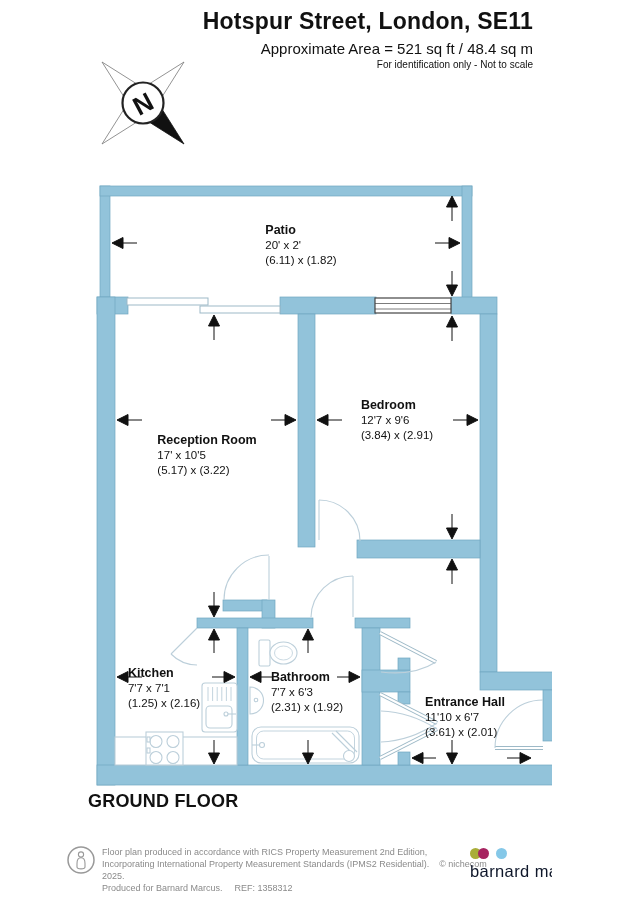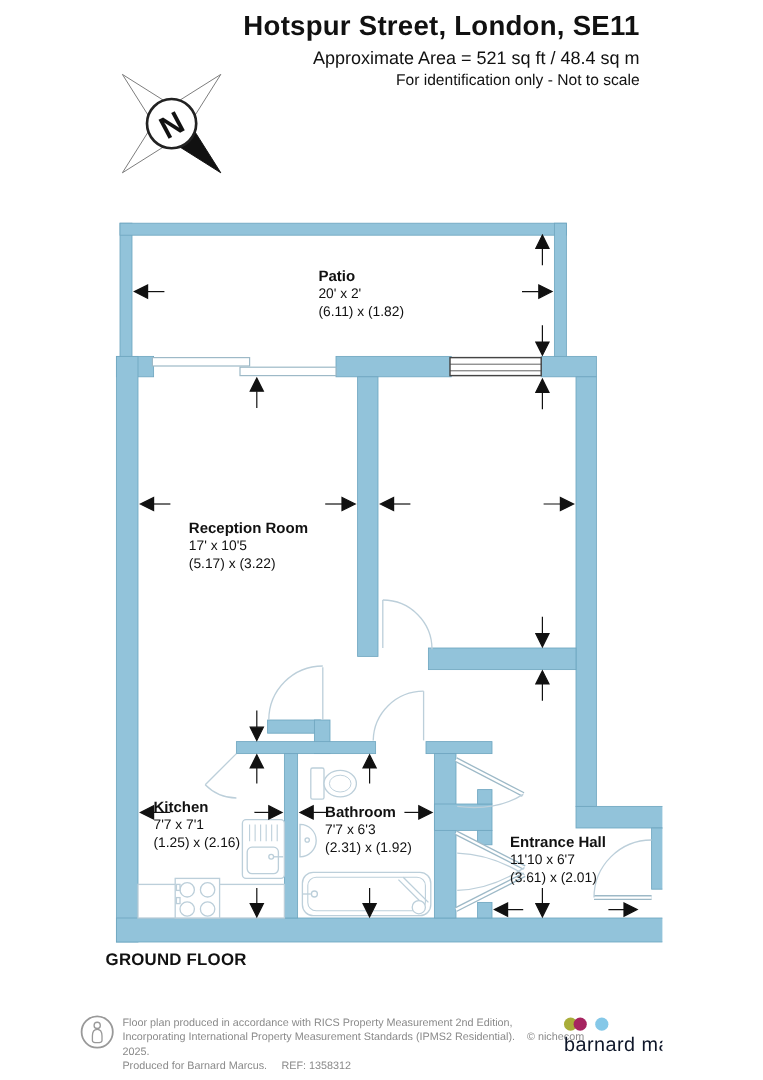--- a/index.html
+++ b/index.html
@@ -2,27 +2,27 @@
 <html><head>
 <meta charset="utf-8">
 <style>
   html,body{margin:0;padding:0;background:#fff;}
   .page{position:relative;width:552px;height:900px;background:#fff;overflow:hidden;
         font-family:"Liberation Sans",sans-serif;color:#111;}
   .abs{position:absolute;}
   
   .hdr-title{top:8px;right:19px;font-size:23px;font-weight:700;letter-spacing:.2px;}
   .hdr-area{top:40px;right:19px;font-size:15px;}
-  .hdr-note{top:59px;right:19px;font-size:13px;}
+  .hdr-note{top:59px;right:19px;font-size:10px;}
   
   .room-label{transform:translateX(-50%);text-align:left;line-height:15px;white-space:nowrap;}
   .room-label .rn{font-size:12.5px;font-weight:700;}
   .room-label .rd{font-size:11.5px;}
   
-  .gf{left:88px;top:791px;font-size:14px;font-weight:700;letter-spacing:.2px;}
+  .gf{left:88px;top:791px;font-size:18px;font-weight:700;letter-spacing:.2px;}
   
   .foot-text{left:102px;top:846px;font-size:9px;line-height:12px;color:#8a8a8a;width:400px;}
   .foot-text .cpy{margin-left:10px;}
   .foot-text .ref{margin-left:12px;}
   .brand{left:470px;top:848px;width:130px;}
   .brand-dots{position:relative;height:12px;}
   .dot{position:absolute;width:11px;height:11px;border-radius:50%;top:0;}
   .brand-name{font-size:16.5px;color:#0f172a;letter-spacing:.4px;margin-top:2px;}
 </style>
 </head>
@@ -265,20 +265,25 @@
   <div class="abs room-label" style="left:301px;top:223px;">
     <div class="rn">Patio</div>
       <div class="rd">20' x 2'</div>
       <div class="rd">(6.11) x (1.82)</div>
   </div>
   <div class="abs room-label" style="left:207px;top:433px;">
     <div class="rn">Reception Room</div>
       <div class="rd">17' x 10'5</div>
       <div class="rd">(5.17) x (3.22)</div>
   </div>
+  <div class="abs room-label" style="left:397px;top:398px;">
+    <div class="rn">Bedroom</div>
+      <div class="rd">12'7 x 9'6</div>
+      <div class="rd">(3.84) x (2.91)</div>
+  </div>
   <div class="abs room-label" style="left:164px;top:666px;">
     <div class="rn">Kitchen</div>
       <div class="rd">7'7 x 7'1</div>
       <div class="rd">(1.25) x (2.16)</div>
   </div>
   <div class="abs room-label" style="left:307px;top:670px;">
     <div class="rn">Bathroom</div>
       <div class="rd">7'7 x 6'3</div>
       <div class="rd">(2.31) x (1.92)</div>
   </div>

